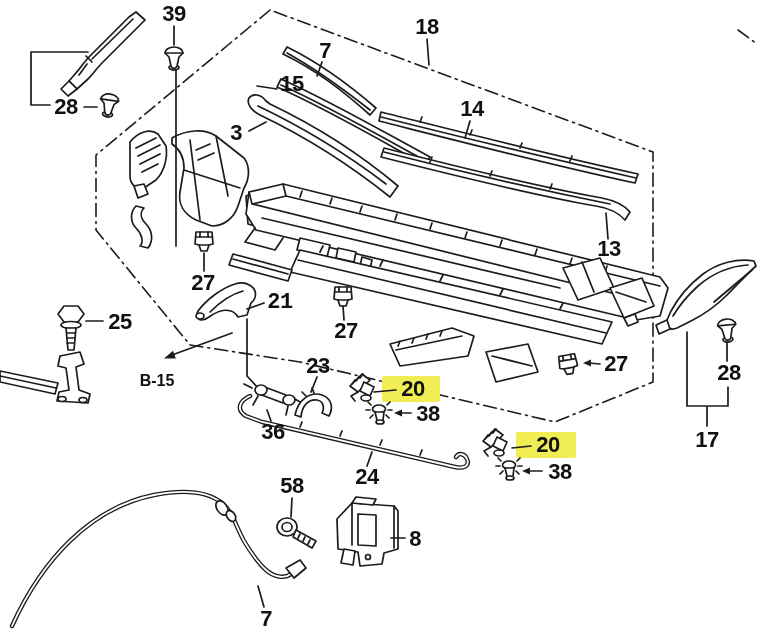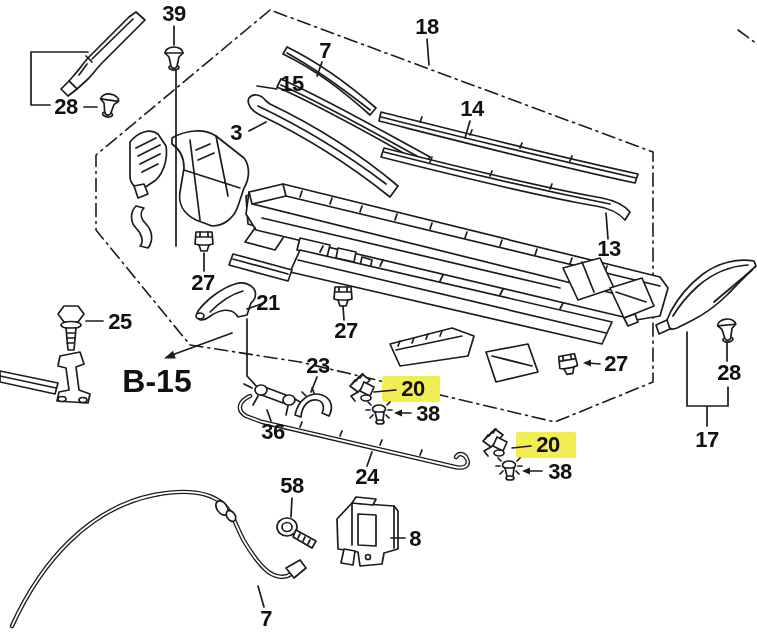--- a/index.html
+++ b/index.html
@@ -8,21 +8,21 @@
   .stage svg{position:absolute;left:0;top:0}
   .ln{fill:none;stroke:var(--line,#1c1c1c);stroke-width:1.7;stroke-linecap:round;stroke-linejoin:round}
   .fw{fill:#fff;stroke:var(--line,#1c1c1c);stroke-width:1.7;stroke-linejoin:round}
   .phantom{stroke-dasharray:13 5 2 5;stroke-width:1.6}
   .thick{stroke-width:4.4}
   .wov{stroke:#fff;stroke-width:1.8;fill:none;stroke-linecap:round}
   .hlrect{fill:var(--hl,#f1ee55)}
   .arr{fill:var(--line,#1c1c1c);stroke:none}
   .callout{position:absolute;transform:translate(-50%,-50%);font-size:22px;font-weight:700;
            color:var(--ink,#111);line-height:1;letter-spacing:-0.5px;white-space:nowrap}
-  .callout.b15{font-size:32px;letter-spacing:0}
+  .callout.b15{font-size:16px;letter-spacing:0}
 </style>
 </head>
 <body>
 
 <div class="stage">
 
 <svg width="757" height="634" viewBox="0 0 757 634">
   <defs>
     <g id="def-clip">
       <path class="fw" d="M -9,-4 A 9,6 0 1 1 9,-4 L 5,0 L 3,9 C 2,12 -2,12 -3,9 L -5,0 Z"></path>
@@ -228,21 +228,21 @@
 <div class="callout" style="left: 174px; top: 14px;">39</div>
       <div class="callout" style="left: 66px; top: 107px;">28</div>
       <div class="callout" style="left: 325px; top: 51px;">7</div>
       <div class="callout" style="left: 244px; top: 84px; margin-left: 48px;">15</div>
       <div class="callout" style="left: 427px; top: 27px; text-align: center;">18</div>
       <div class="callout" style="left: 236px; top: 133px;">3</div>
       <div class="callout" style="left: 472px; top: 109px;">14</div>
       <div class="callout" style="left: 609px; top: 249px;">13</div>
       <div class="callout" style="left: 203px; top: 283px;">27</div>
       <div class="callout" style="left: 120px; top: 322px;">25</div>
-      <div class="callout" style="left: 268px; top: 303px;">21</div>
+      <div class="callout" style="left: 280px; top: 303px; font-family: Liberation Mono, monospace;">21</div>
       <div class="callout" style="left: 346px; top: 331px;">27</div>
       <div class="callout" style="left: 318px; top: 366px;">23</div>
       <div class="callout highlighted" style="left: 413px; top: 389px;">20</div>
       <div class="callout" style="left: 428px; top: 414px;">38</div>
       <div class="callout" style="left: 273px; top: 432px;">36</div>
       <div class="callout" style="left: 367px; top: 477px;">24</div>
       <div class="callout highlighted" style="left: 548px; top: 445px;">20</div>
       <div class="callout" style="left: 560px; top: 472px;">38</div>
       <div class="callout" style="left: 616px; top: 364px;">27</div>
       <div class="callout" style="left: 729px; top: 373px;">28</div>

